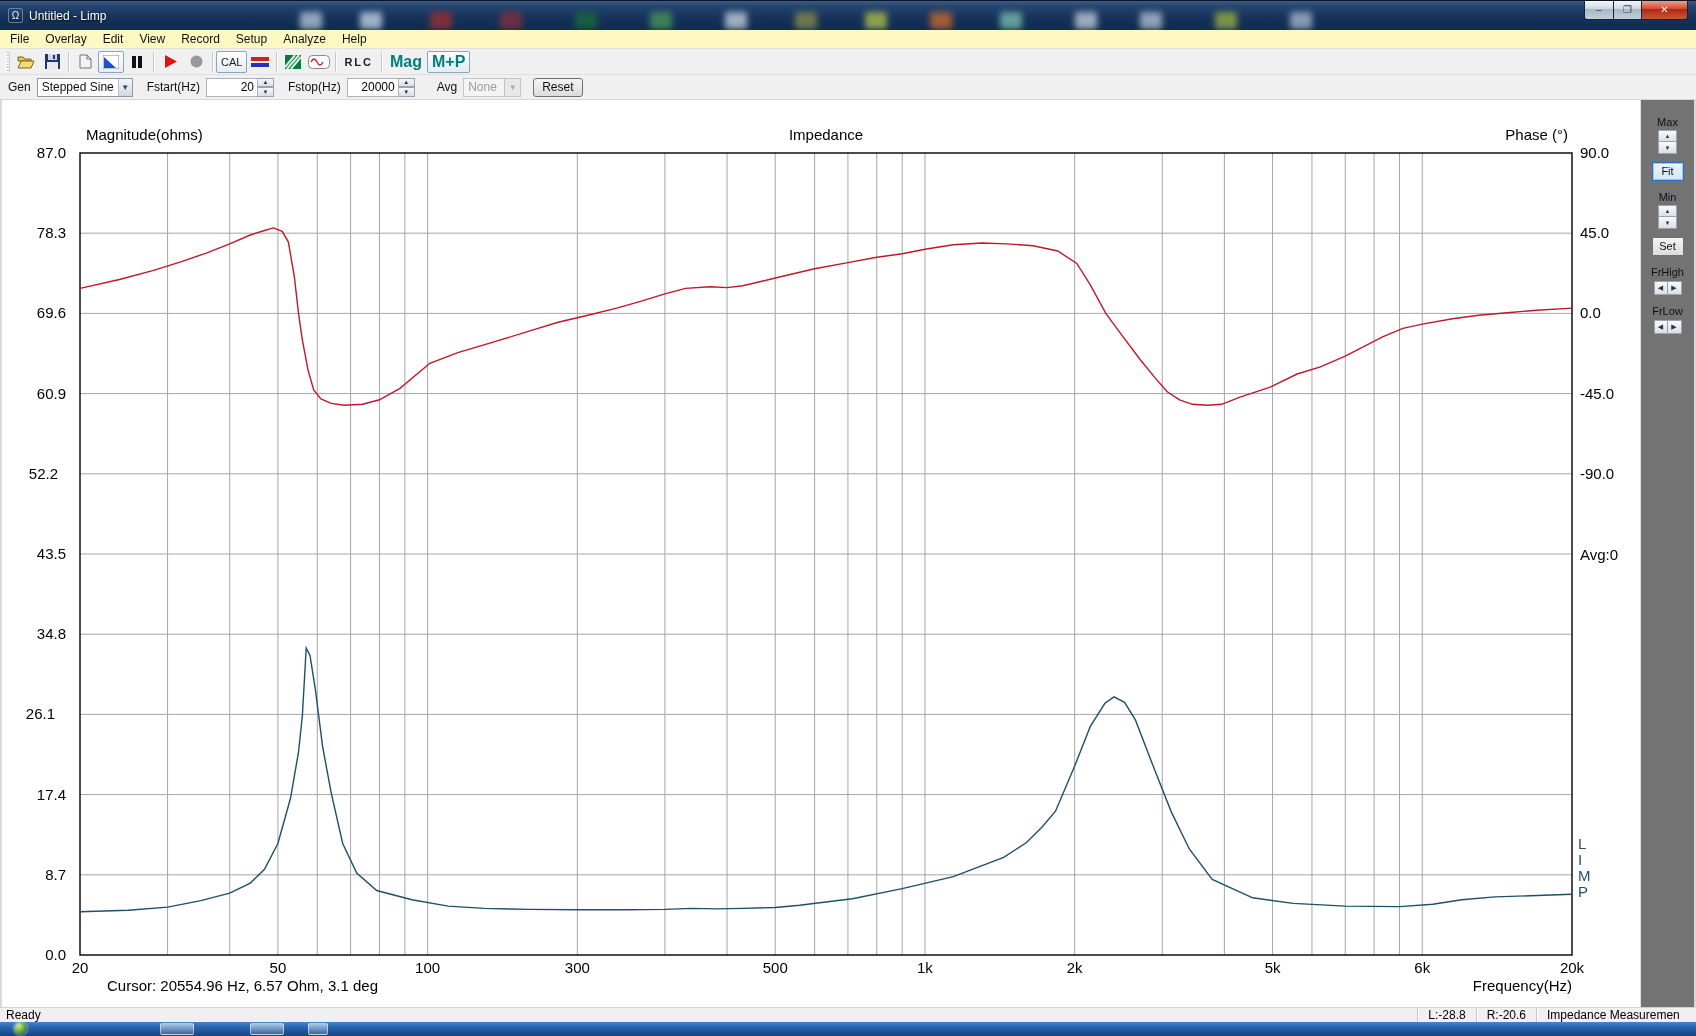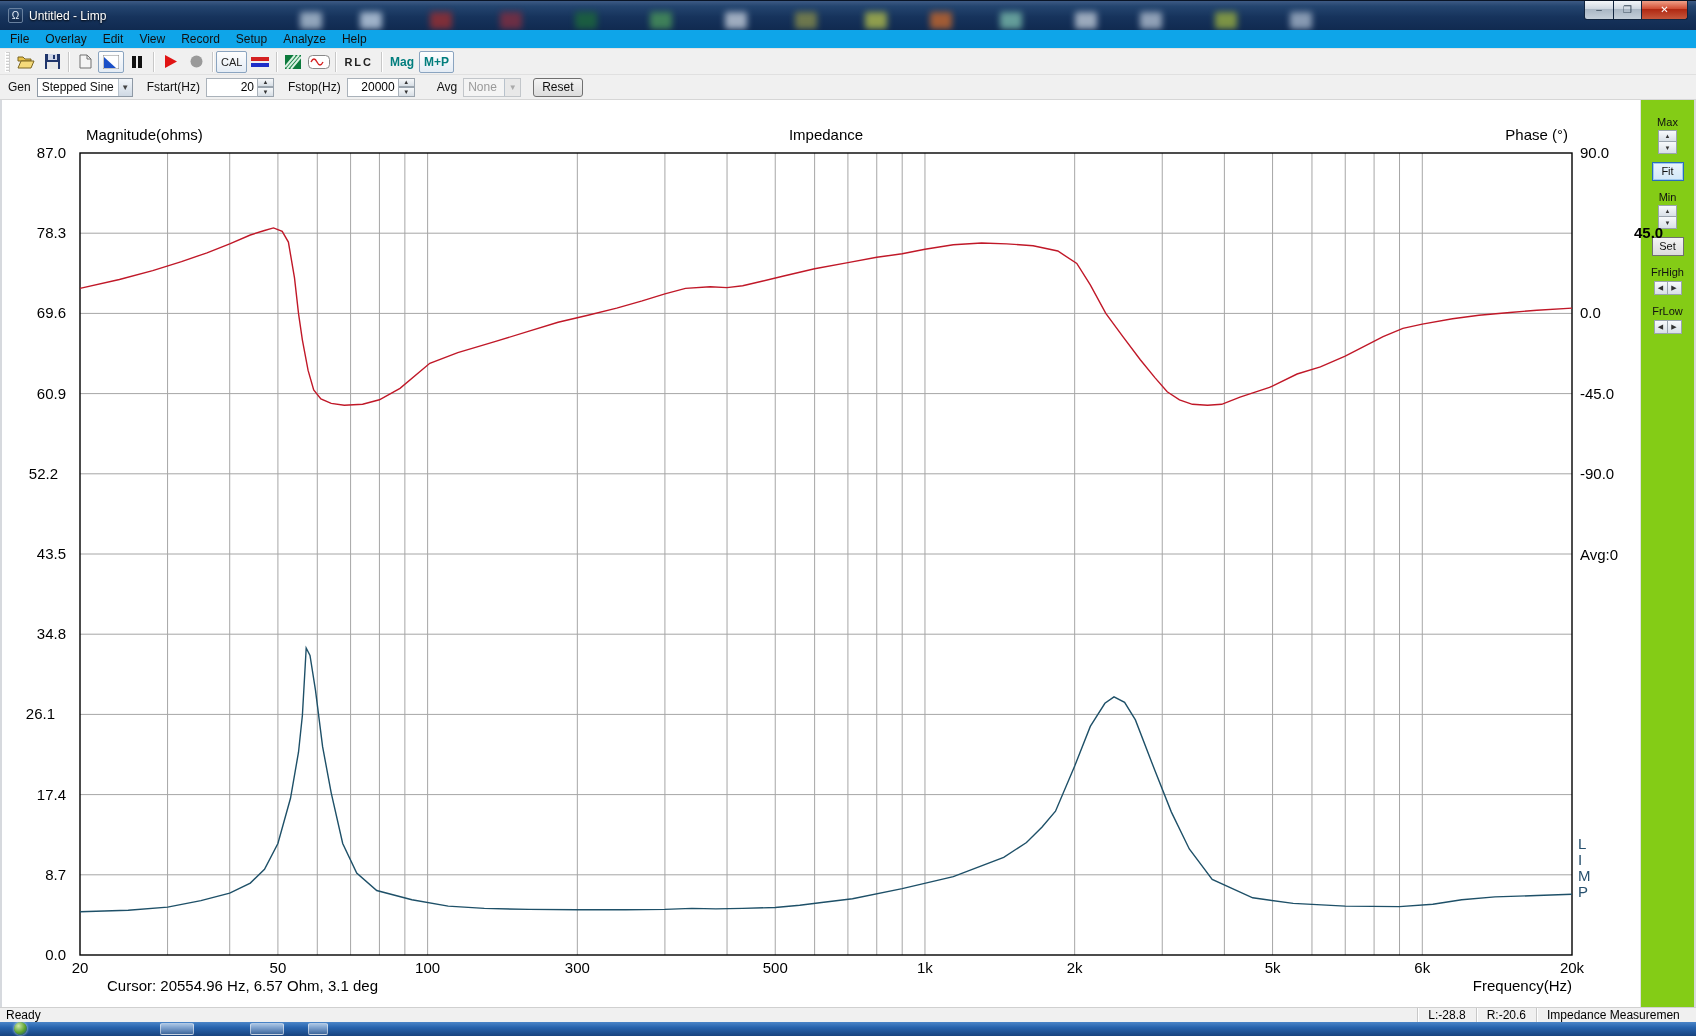--- a/index.html
+++ b/index.html
@@ -21,36 +21,36 @@
   .title-text { color:#fff; font-size:12px; text-shadow:0 1px 2px #000; white-space:nowrap; }
   .win-buttons { position:absolute; right:8px; top:0; display:flex; z-index:3; }
   .win-btn { height:19px; border:1px solid #10243e; border-top:none;
     background:linear-gradient(#f4f7fa,#cdd6e0 45%,#a9b6c4 46%,#c4cfd9);
     color:#3a4a5a; font-size:10px; line-height:17px; text-align:center; }
   .win-btn.min { width:30px; border-radius:0 0 0 3px; }
   .win-btn.max { width:28px; border-left:none; }
   .win-btn.close { width:46px; border-left:none; border-radius:0 0 3px 0;
     background:linear-gradient(#f0a088,#d0492f 45%,#b02812 46%,#c6573c); color:#fff; }
 
-  .menubar { height:19px; background:#0ea5e9; display:flex; align-items:center;
+  .menubar { height:19px; background:#fef9c3; display:flex; align-items:center;
     font-size:12px; color:#111; border-bottom:1px solid #e2e2e2; padding-left:2px; }
   .menu-item { padding:2px 8px; }
 
   .toolbar { height:26px; background:#f0f0f0; display:flex; align-items:center;
     border-bottom:1px solid #e0e0e0; padding-left:2px; }
   .grip { width:5px; height:20px; margin:0 3px;
     background:repeating-linear-gradient(#cfcfcf 0 1px, #fff 1px 2px, transparent 2px 3px);
     border-left:1px solid #fff; border-right:1px solid #cfcfcf; }
   .tbtn { width:26px; height:22px; display:flex; align-items:center; justify-content:center;
     border:1px solid transparent; border-radius:2px; }
   .tbtn.checked { border-color:#8aa4c0; background:linear-gradient(#fefefe,#e4ecf5); }
   .tbtn.textbtn { width:auto; padding:0 4px; }
   .tsep { width:1px; height:20px; background:#c8c8c8; box-shadow:1px 0 0 #fff; margin:0 3px; }
   .rlc { font-size:11px; letter-spacing:2px; color:#222; font-weight:bold; }
-  .teal { color:#007d7d; font-weight:bold; font-size:12px; }
+  .teal { color:#007d7d; font-weight:bold; font-size:16px; }
   .cal { font-size:11px; color:#222; }
 
   .genbar { height:25px; background:#f0f0f0; display:flex; align-items:center;
     gap:6px; border-bottom:1px solid #d6d6d6; padding-left:8px; font-size:12px; color:#111; }
   .combo { height:19px; background:#fff; border:1px solid #8e99a5; display:flex;
     align-items:center; font-size:12px; }
   .combo .cval { padding:0 4px; flex:1; white-space:nowrap; }
   .combo .carrow { width:16px; height:100%; background:linear-gradient(#f2f6fa,#cfd9e4);
     border-left:1px solid #b8c2cc; font-size:8px; color:#444; display:flex;
     align-items:center; justify-content:center; }
@@ -69,21 +69,21 @@
 
   
   .client { position:absolute; left:0; top:100px; width:1696px; height:907px;
     background:#fff; border-left:2px solid #d6d9de; border-right:2px solid #d6d9de; }
   .chart-label { position:absolute; font-size:15px; color:#000; white-space:nowrap; }
   #plot-svg { position:absolute; left:0; top:0; }
   .limp-mark { position:absolute; left:1576px; top:736px; font-size:15px;
     color:#27506e; line-height:16px; white-space:pre-line; }
 
   .side-panel { position:absolute; right:0; top:0; width:54px; height:100%;
-    background:#84cc16; border-left:1px solid #e0e0e0; font-size:11px; color:#111; }
+    background:#737373; border-left:1px solid #e0e0e0; font-size:11px; color:#111; }
   .sp-label { text-align:center; margin-top:10px; }
   .vspin { width:19px; margin:2px auto 0; display:flex; flex-direction:column; }
   .vspin span { height:12px; border:1px solid #9aa4ae;
     background:linear-gradient(#f8fafc,#d9e0e7); font-size:6px; color:#333;
     display:flex; align-items:center; justify-content:center; }
   .vspin span + span { border-top:none; }
   .sp-btn { display:block; width:32px; height:19px; margin:8px auto 0; font-size:11px;
     border:1px solid #707070; border-radius:0; background:linear-gradient(#f4f4f4,#dcdcdc);
     text-align:center; line-height:17px; }
   .sp-btn.focused { border-color:#2a6dbb; box-shadow:0 0 0 1px #9ec9ef inset;
@@ -347,21 +347,21 @@
       <div class="chart-label" style="left: 64px; top: 204.4px; transform: translateX(-100%);">69.6</div>
       <div class="chart-label" style="left: 64px; top: 284.6px; transform: translateX(-100%);">60.9</div>
       <div class="chart-label" style="left: 56px; top: 364.8px; transform: translateX(-100%);">52.2</div>
       <div class="chart-label" style="left: 64px; top: 445px; transform: translateX(-100%);">43.5</div>
       <div class="chart-label" style="left: 64px; top: 525.2px; transform: translateX(-100%);">34.8</div>
       <div class="chart-label" style="left: 53px; top: 605.4px; transform: translateX(-100%);">26.1</div>
       <div class="chart-label" style="left: 64px; top: 685.6px; transform: translateX(-100%);">17.4</div>
       <div class="chart-label" style="left: 64px; top: 765.8px; transform: translateX(-100%);">8.7</div>
       <div class="chart-label" style="left: 64px; top: 846px; transform: translateX(-100%);">0.0</div>
       <div class="chart-label" style="left: 1578px; top: 44px;">90.0</div>
-      <div class="chart-label" style="left: 1632px; top: 124.2px; font-weight: bold;">45.0</div>
+      <div class="chart-label" style="left: 1578px; top: 124.2px;">45.0</div>
       <div class="chart-label" style="left: 1578px; top: 204.4px;">0.0</div>
       <div class="chart-label" style="left: 1578px; top: 284.6px;">-45.0</div>
       <div class="chart-label" style="left: 1578px; top: 364.8px;">-90.0</div>
       <div class="chart-label" style="left: 78px; top: 859px; transform: translateX(-50%);">20</div>
       <div class="chart-label" style="left: 275.909px; top: 859px; transform: translateX(-50%);">50</div>
       <div class="chart-label" style="left: 425.621px; top: 859px; transform: translateX(-50%);">100</div>
       <div class="chart-label" style="left: 575.333px; top: 859px; transform: translateX(-50%);">300</div>
       <div class="chart-label" style="left: 773.242px; top: 859px; transform: translateX(-50%);">500</div>
       <div class="chart-label" style="left: 922.954px; top: 859px; transform: translateX(-50%);">1k</div>
       <div class="chart-label" style="left: 1072.67px; top: 859px; transform: translateX(-50%);">2k</div>

